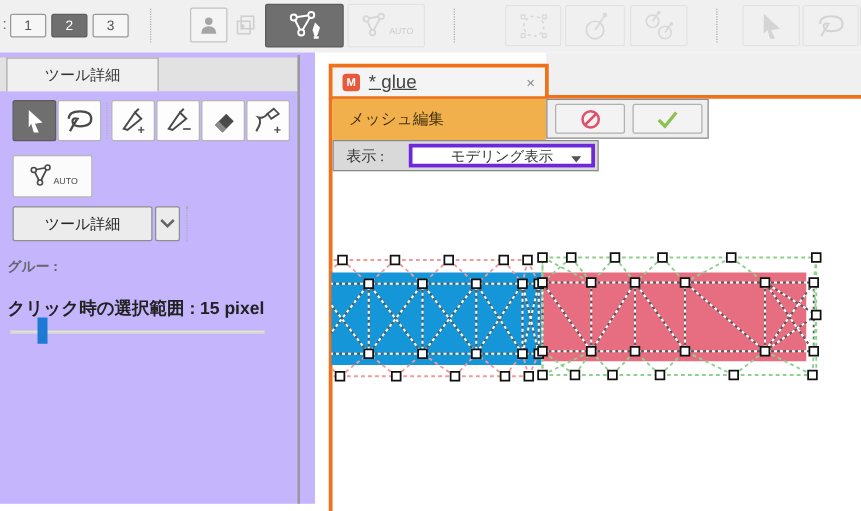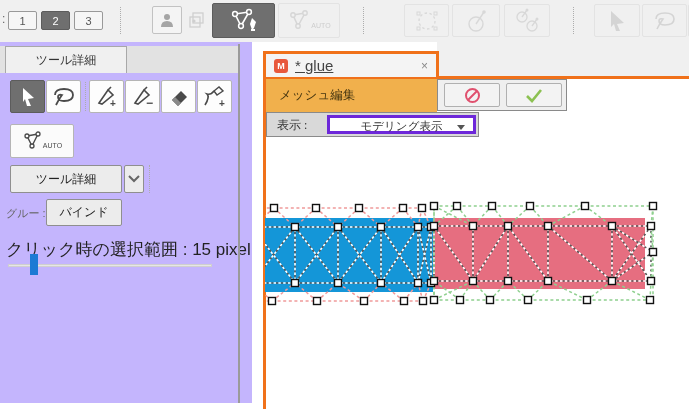--- a/index.html
+++ b/index.html
@@ -24,22 +24,22 @@
   #panel-border{left:238px;top:44px;width:2px;height:359px;background:#9a9a9a;}
   #tabbar{left:0;top:4px;width:238px;height:27px;background:#e2e2e2;}
   #panel-tab{left:5px;top:4px;width:122px;height:27px;background:#f0f0f0;border:1px solid #a8a8a8;border-bottom:none;
              box-sizing:border-box;text-align:center;line-height:26px;font-size:12px;color:#333;}
   .toolbtn{top:38px;width:35px;height:33px;background:#fdfdfd;border:1px solid #b5b5b5;border-radius:2px;
            box-sizing:border-box;display:flex;align-items:center;justify-content:center;}
   .toolbtn.sel{background:#6f6f6f;border-color:#5c5c5c;}
   .vdotsep{border-left:1px dotted #adadad;width:1px;}
   .pbtn{box-sizing:border-box;background:#ececec;border:1px solid #8f8f8f;border-radius:2px;
         text-align:center;font-size:12px;color:#222;display:flex;align-items:center;justify-content:center;}
-  .plabel{font-size:11px;color:#666;}
-  #range-label{left:6px;top:196px;font-size:17px;color:#222;}
+  .plabel{font-size:11px;color:#666;font-weight:bold;}
+  #range-label{left:6px;top:196px;font-size:14px;color:#222;font-weight:bold;}
   #slider-track{left:8px;top:222px;width:204px;height:3px;background:#e6e6e6;border:1px solid #cfcfcf;box-sizing:border-box;}
   #slider-handle{left:30px;top:212px;width:8px;height:21px;background:#1c7ad4;}
 
   
   #gray-strip{left:437px;top:42px;width:252px;height:34px;background:#f0f0f0;}
   #doc-tab{left:263px;top:51px;width:176px;height:29px;background:#f4f4f4;border:3px solid #f0711a;
            box-sizing:border-box;display:flex;align-items:center;}
   #doc-tab .micon{width:14px;height:14px;margin-left:8px;background:#e8583c;border-radius:3px;color:#fff;
                   font-size:9px;font-weight:bold;text-align:center;line-height:14px;}
   #doc-tab .title{margin-left:7px;font-size:15px;color:#444;text-decoration:underline;}
@@ -201,21 +201,20 @@
 
   <div class="abs pbtn" style="left:10px;top:123px;width:112px;height:28px">ツール詳細</div>
   <div class="abs pbtn" style="left:124px;top:123px;width:20px;height:28px">
     <svg width="12" height="8" viewBox="0 0 12 8">
       <polyline points="1,1 6,6 11,1" fill="none" stroke="#666" stroke-width="2"></polyline>
     </svg>
   </div>
   <div class="abs vdotsep" style="left:149px;top:123px;height:28px"></div>
 
   <div class="abs plabel" style="left:6px;top:164px">グルー :</div>
-  <div class="abs pbtn" style="left:46px;top:157px;width:76px;height:27px">バインド</div>
 
   <div class="abs" id="range-label">クリック時の選択範囲 : 15 pixel</div>
   <div class="abs" id="slider-track"></div>
   <div class="abs" id="slider-handle"></div>
 </div>
 <div class="abs" id="panel-border"></div>
 
 <div class="abs" id="gray-strip"></div>
 
 <div class="abs" id="doc-tab">

